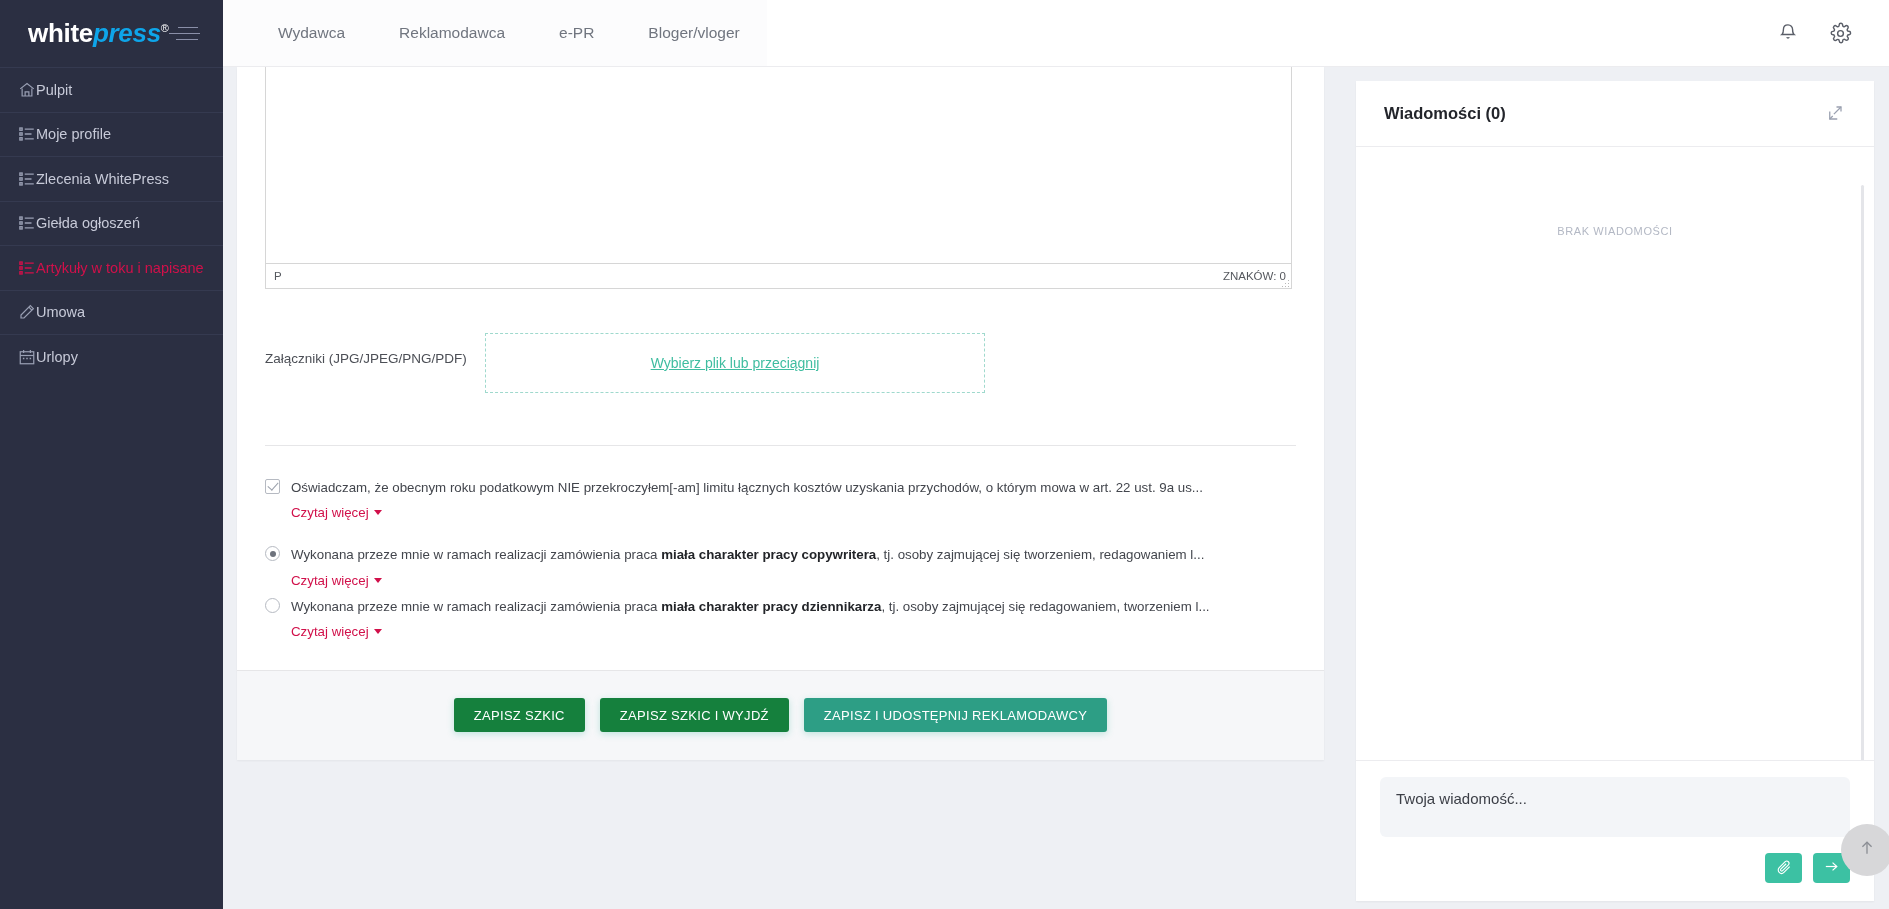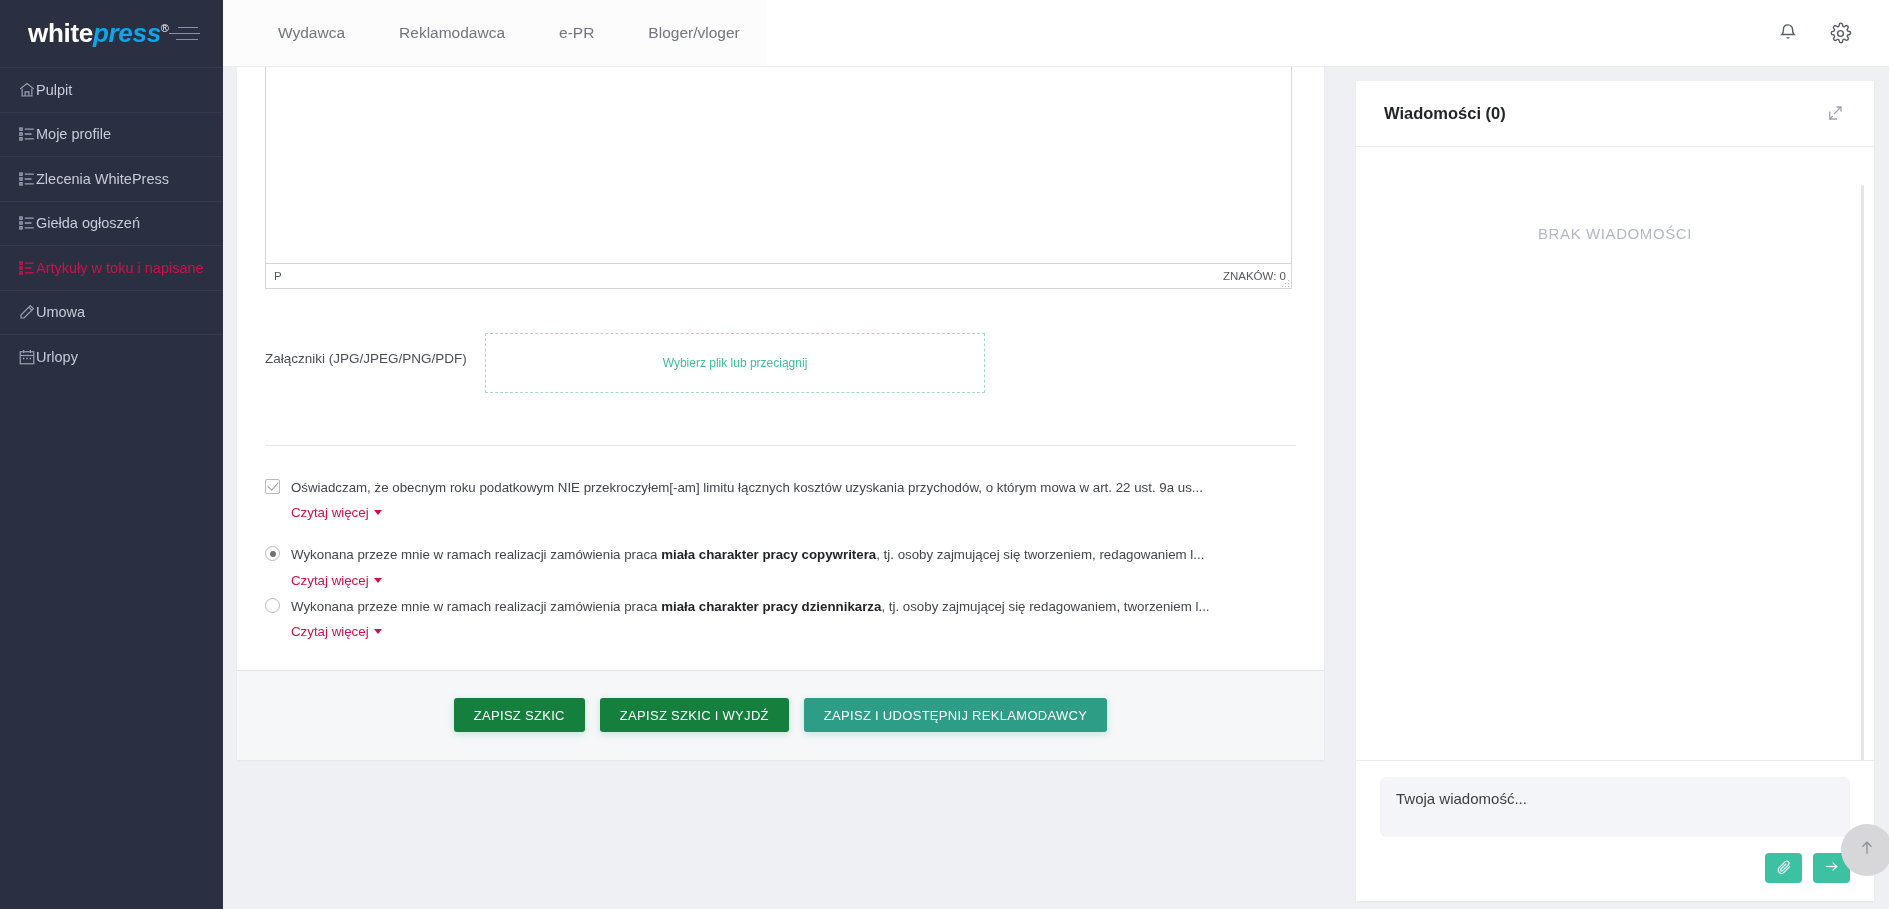--- a/index.html
+++ b/index.html
@@ -124,23 +124,24 @@
   .resize-grip i { position: absolute; background: #b8b8b8; width: 1px; height: 1px; }
 
   
   #attach-row { display: flex; align-items: flex-start; padding: 44px 28px 0 28px; }
   #attach-label { font-size: 13.5px; color: #4c4f56; width: 220px; padding-top: 18px; }
   #dropzone {
     width: 500px; height: 60px;
     border: 1.5px dashed #9fd9cd;
     background: #ffffff;
     display: flex; align-items: center; justify-content: center;
-    font-size: 12px; color: #3fbda0;
+    font-size: 14px; color: #3fbda0;
     cursor: pointer;
     margin-left: 0px;
+    text-decoration: underline;
   }
 
   #divider { height: 1px; background: #e6e6e8; margin: 52px 28px 0 28px; }
 
   
   #consents { padding: 32px 28px 0 28px; }
   .consent {
     display: flex;
     align-items: flex-start;
     margin-bottom: 12px;
@@ -248,21 +249,21 @@
   #expand-btn { color: #9aa0b0; cursor: pointer; width: 20px; height: 20px; }
   #msg-body {
     flex: 1;
     position: relative;
     overflow: hidden;
   }
   #msg-empty {
     position: absolute;
     top: 78px; left: 0; right: 0;
     text-align: center;
-    font-size: 15px;
+    font-size: 11px;
     letter-spacing: 0.6px;
     color: #b3b8c4;
   }
   #msg-scrollbar {
     position: absolute;
     right: 10px; top: 38px;
     width: 3px; height: 590px;
     background: #e4e5e9;
     border-radius: 2px;
     cursor: pointer;

